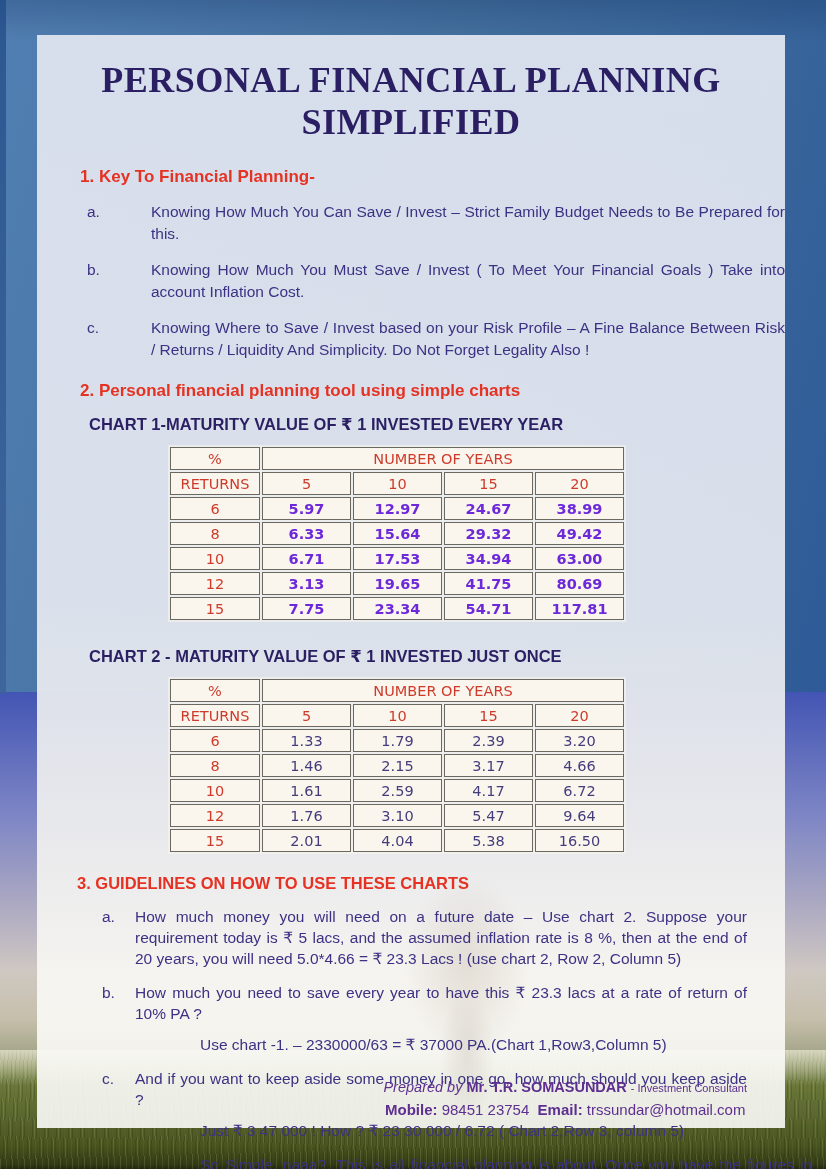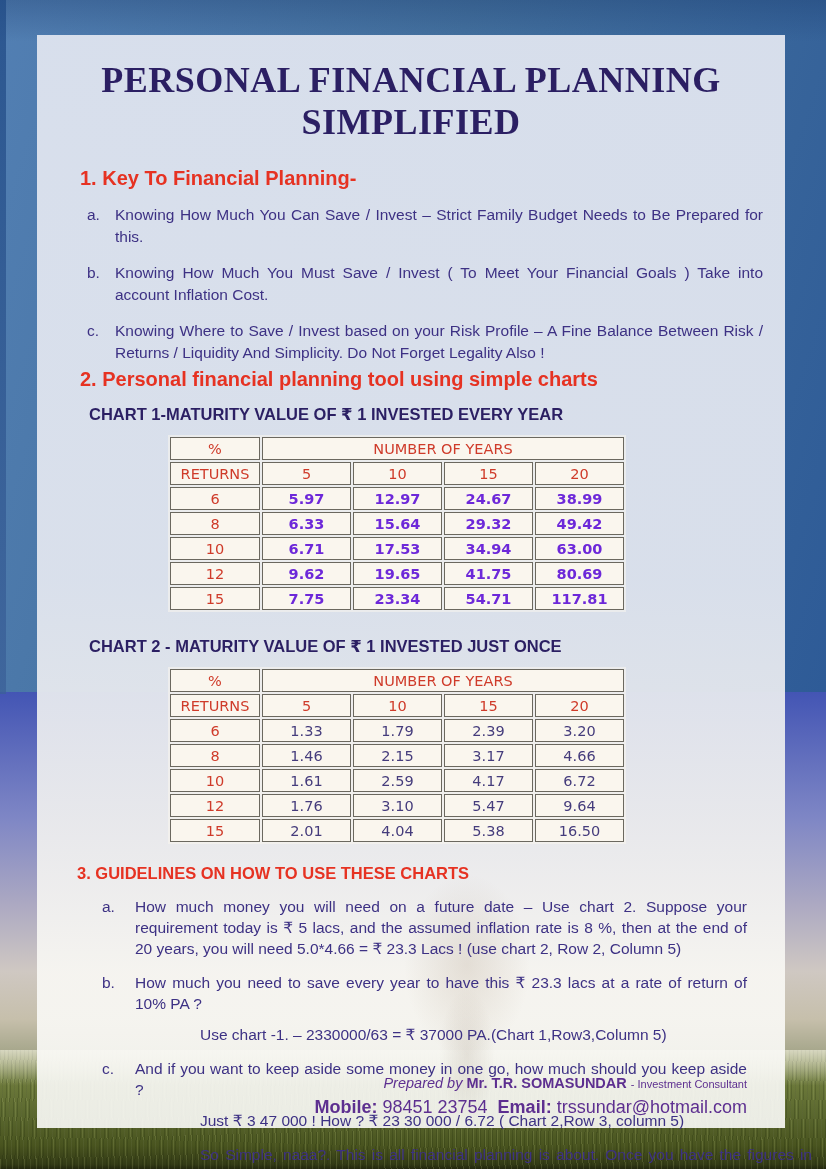--- a/index.html
+++ b/index.html
@@ -42,27 +42,27 @@
       radial-gradient(90px 130px at 430px 930px, rgba(148,123,94,0.18), rgba(148,123,94,0) 70%),
       radial-gradient(40px 95px at 430px 1020px, rgba(125,104,82,0.15), rgba(125,104,82,0) 70%),
       linear-gradient(to bottom, rgba(220,226,238,0.97) 0%, rgba(223,228,238,0.96) 50%,
         rgba(238,238,238,0.94) 72%, rgba(248,247,243,0.93) 86%, rgba(251,251,248,0.90) 100%);
   }
   .title{
     margin:24px 10px 0; text-align:center;
     font-family:"Liberation Serif","DejaVu Serif",serif;
     font-size:36px; font-weight:bold; color:#2b1f63; letter-spacing:.5px;
   }
-  .red-head{color:#e63222; font-weight:bold; font-size:20px; margin:24px 0 0 43px;}
-  .s2-head{margin-top:4px;}
+  .red-head{color:#e63222; font-weight:bold; font-size:17px; margin:24px 0 0 43px;}
+  .s2-head{margin-top:20px;}
   .s3-head{margin-top:20px; margin-left:40px; font-size:16.5px;}
   .kp-list{margin:2px 0 0 50px;}
   .kp-item{display:flex; margin-top:14px; color:#3d3184; font-size:15.5px; line-height:22px;}
   .kp-label{width:28px; flex:0 0 28px;}
-  .kp-text{width:648px; text-align:justify;}
+  .kp-text{width:648px; text-align:justify;margin-left:36px;}
   .chart-title{
     margin:14px 0 0 52px; font-size:16.5px; font-weight:bold; color:#2b1f63;
   }
   .chart-table{
     margin:11px 0 0 131px; border-collapse:separate; border-spacing:2px;
     background:rgba(250,246,238,0.55);
   }
   .chart-table td{
     border:1px solid #6b685f; background:#faf6ee; text-align:center;
     height:21px; font-size:14.5px; padding:0 4px;
@@ -79,21 +79,21 @@
   .g-text{width:612px; text-align:justify;}
   .g-answer{margin:10px 0 0 98px; color:#3d3184; font-size:15.5px; line-height:21px;}
   .g-close{margin:13px 0 0 98px; width:612px; text-align:justify; color:#3d3184; font-size:15.5px; line-height:21px;}
   .footer{
     position:absolute; right:38px; bottom:10px; text-align:right; color:#5d2f90;
   }
   .f-line1{font-size:14.5px;}
   .f-prep{font-style:italic;}
   .f-name{font-weight:bold;text-align:right;}
   .f-desig{font-size:11px;}
-  .f-line2{font-size:18px; margin-top:6px;text-align:center;}
+  .f-line2{font-size:15px; margin-top:6px;text-align:center;}
   .f-b{font-weight:bold;}
 </style>
 </head>
 <body>
 
 <div class="page">
   <div class="bg bg-sky-top"></div>
   <div class="bg bg-sky-lower"></div>
   <div class="bg bg-horizon"></div>
   <div class="bg bg-grass"></div>
@@ -153,21 +153,21 @@
       </tr>
       <tr>
         <td class="t-hdr">10</td>
         <td class="t-val1">6.71</td>
         <td class="t-val1">17.53</td>
         <td class="t-val1">34.94</td>
         <td class="t-val1">63.00</td>
       </tr>
       <tr>
         <td class="t-hdr">12</td>
-        <td class="t-val1">9.62</td>
+        <td class="t-val1">3.13</td>
         <td class="t-val1">19.65</td>
         <td class="t-val1">41.75</td>
         <td class="t-val1">80.69</td>
       </tr>
       <tr>
         <td class="t-hdr">15</td>
         <td class="t-val1">7.75</td>
         <td class="t-val1">23.34</td>
         <td class="t-val1">54.71</td>
         <td class="t-val1">117.81</td>

